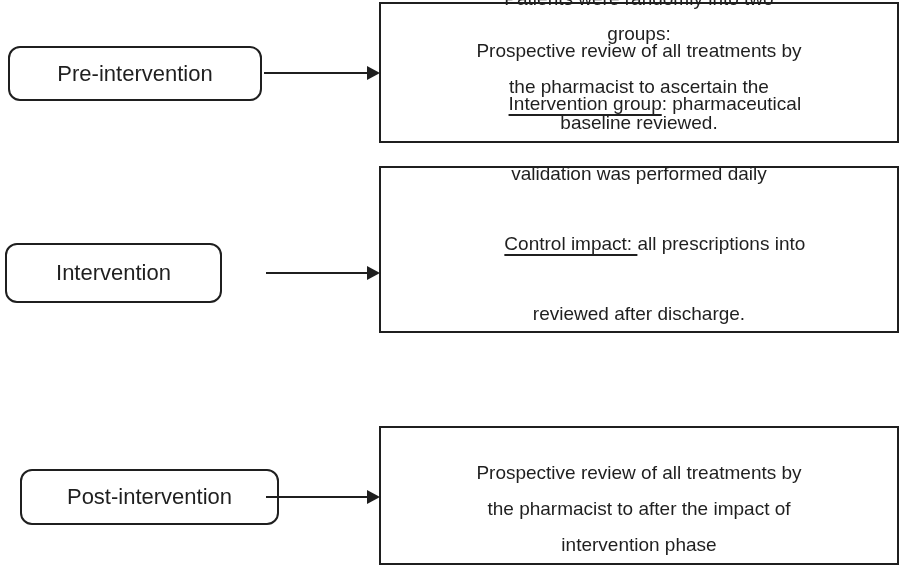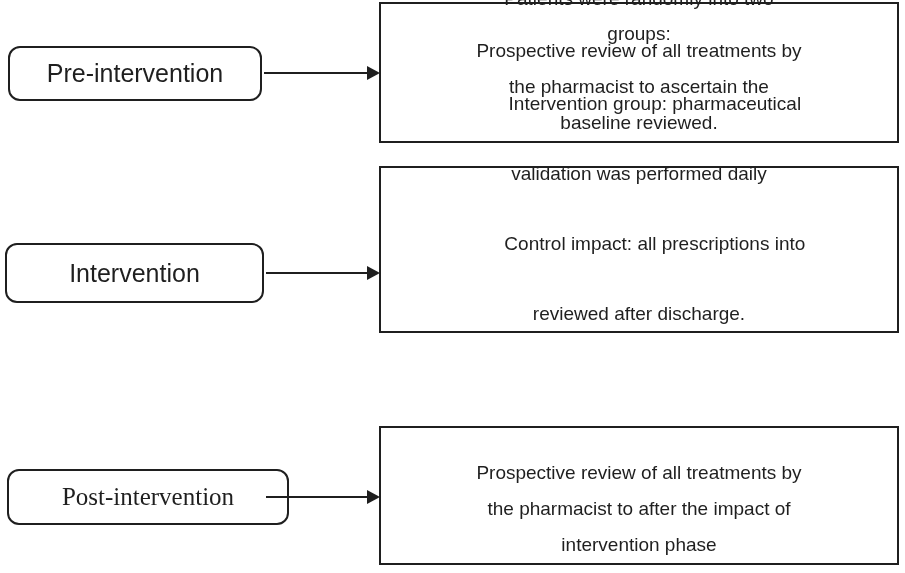--- a/index.html
+++ b/index.html
@@ -13,27 +13,27 @@
     overflow: hidden;
   }
   .stage-label {
     position: absolute;
     border: 2px solid #1f1f1f;
     border-radius: 12px;
     background: #ffffff;
     display: flex;
     align-items: center;
     justify-content: center;
-    font-size: 25px;
+    font-size: 22px;
     text-align: center;
     box-sizing: border-box;
   }
   .label-pre  { left: 8px;  top: 46px;  width: 254px; height: 55px; }
-  .label-int  { left: 5px;  top: 243px; width: 259px; height: 60px; }
-  .label-post { left: 7px;  top: 469px; width: 282px; height: 56px; font-family: Liberation Serif, serif; }
+  .label-int  { left: 5px;  top: 243px; width: 217px; height: 60px; }
+  .label-post { left: 20px;  top: 469px; width: 259px; height: 56px; }
 
   .desc-box {
     position: absolute;
     left: 379px;
     width: 520px;
     border: 2px solid #1f1f1f;
     background: #ffffff;
     box-sizing: border-box;
     display: flex;
     flex-direction: column;
@@ -41,20 +41,21 @@
     justify-content: flex-end;
     font-size: 19px;
     text-align: center;
   }
   .box-1 { top: 2px;   height: 141px; }
   .box-2 { top: 166px; height: 167px; }
   .box-3 { top: 426px; height: 139px; }
   .desc-line { line-height: 36px; white-space: pre; }
   .box-2 .desc-line { line-height: 35px; }
   .u {
+    text-decoration: underline;
     text-decoration-thickness: 2px;
     text-underline-offset: 4px;
   }
 
   .arrow {
     position: absolute;
     height: 2px;
     background: #1f1f1f;
   }
   .arrow-1 { left: 264px; top: 72px;  width: 103px; }

